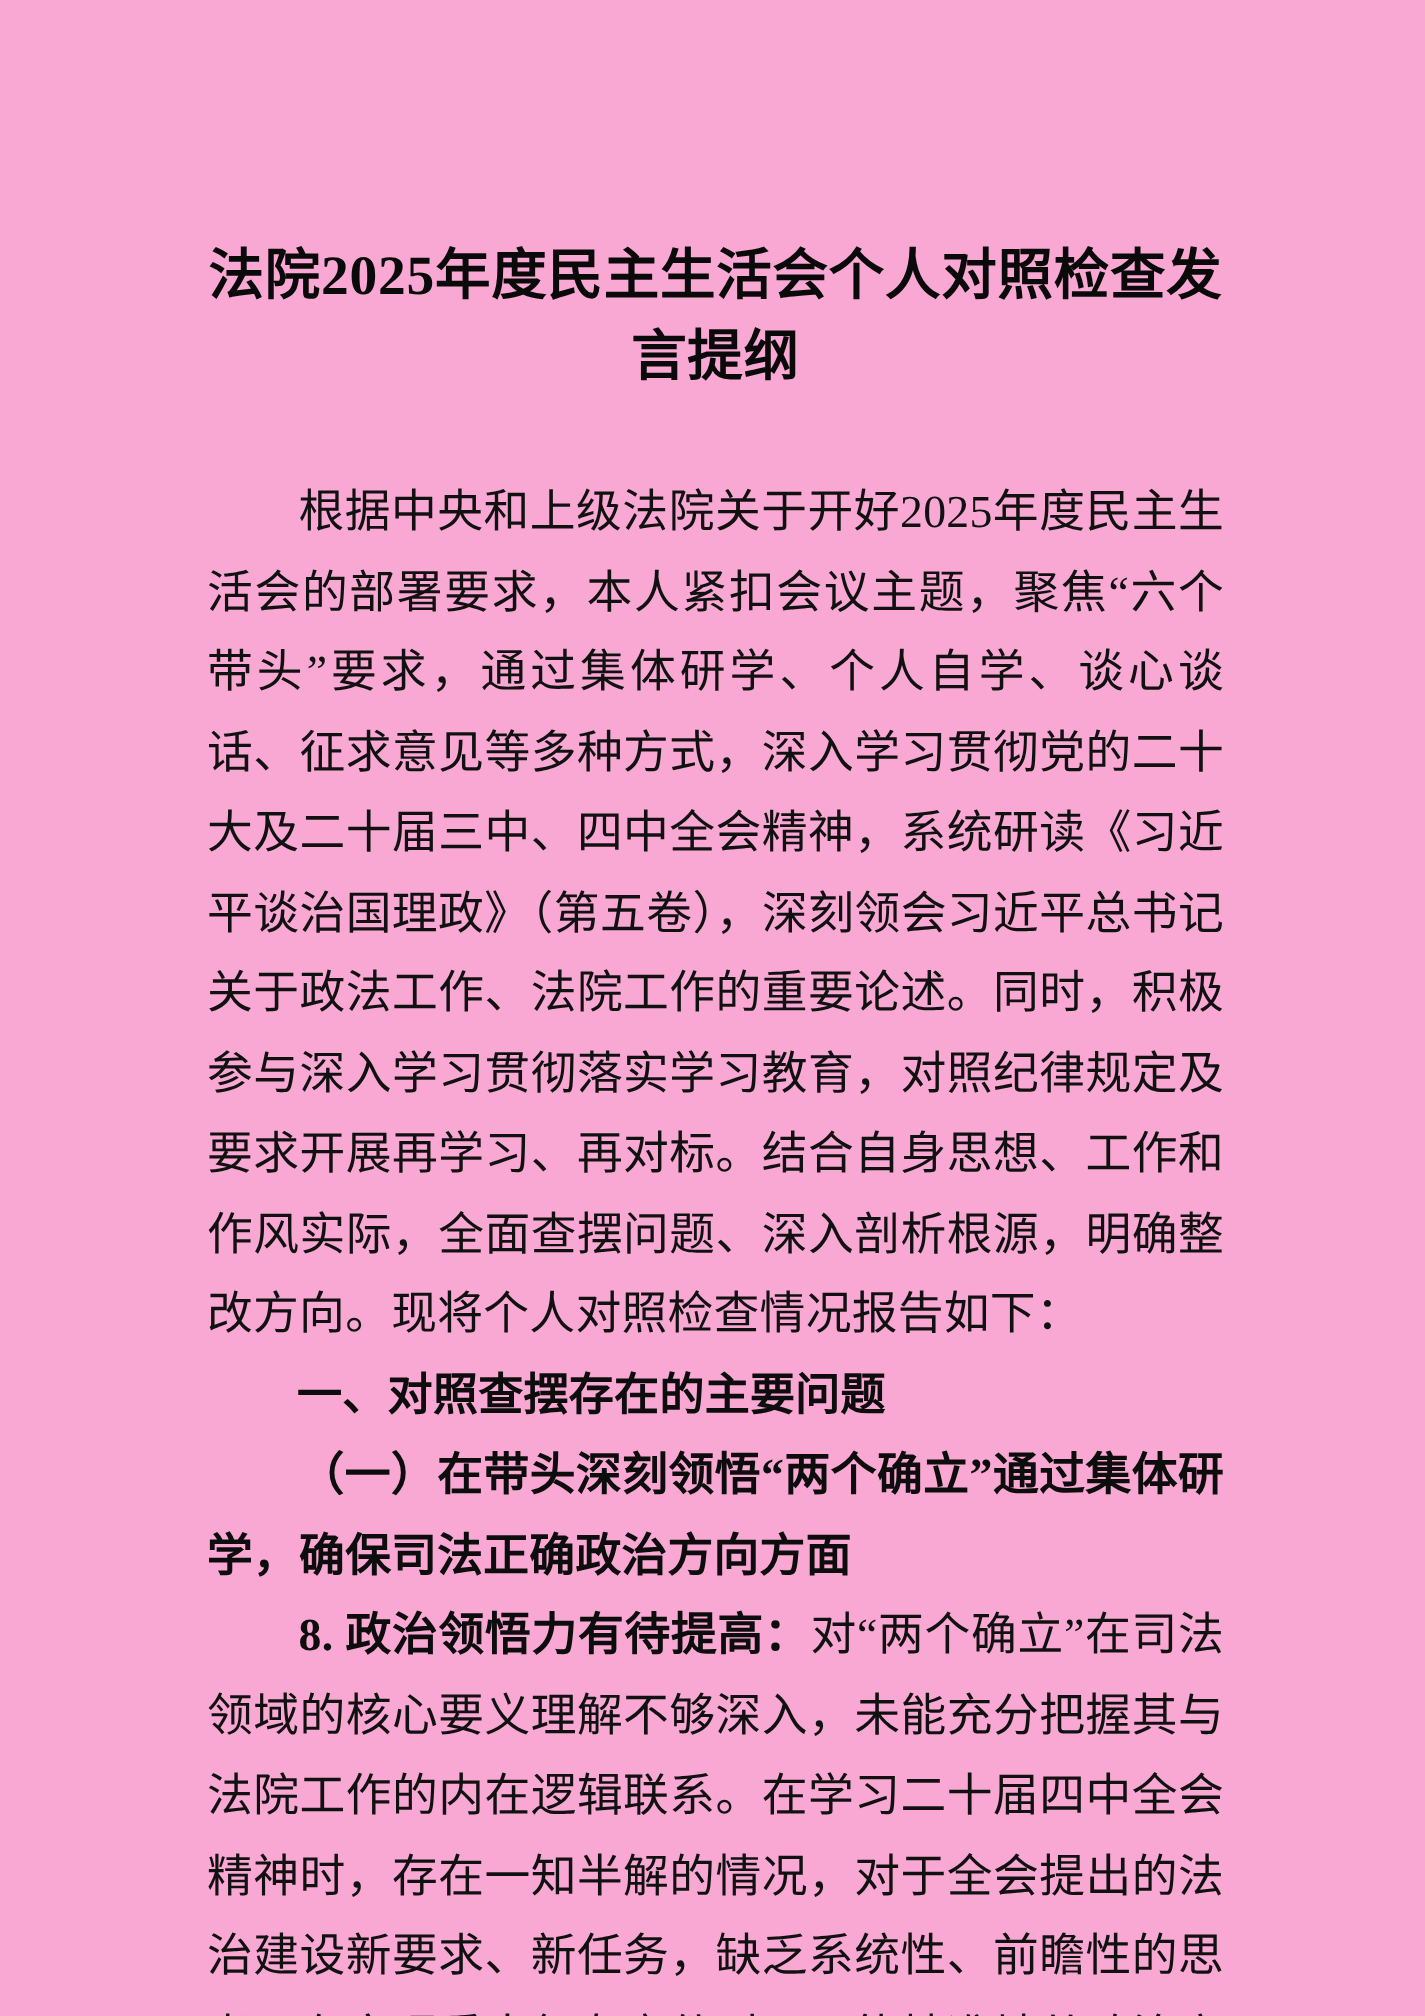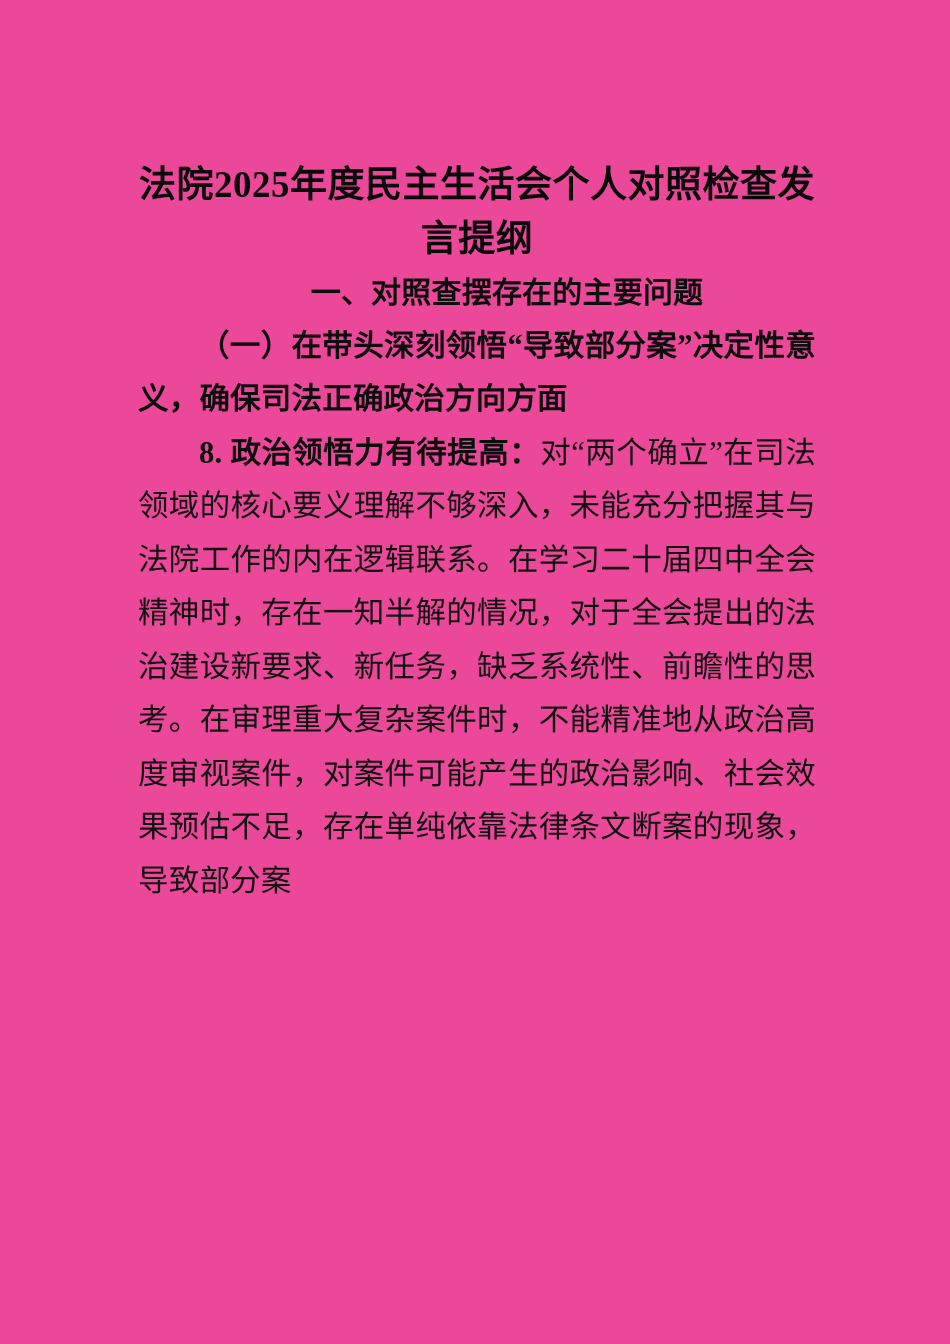--- a/index.html
+++ b/index.html
@@ -6,21 +6,21 @@
   html, body {
     margin: 0;
     padding: 0;
     background: #ffffff;
   }
 
   .page {
     position: relative;
     width: 950px;
     height: 1344px;
-    background: #ec4899;
+    background: #f9a8d4;
     overflow: hidden;
     box-sizing: border-box;
   }
 
   .doc-body {
     position: absolute;
     left: 138px;
     top: 0;
     width: 678px;
   }
@@ -58,21 +58,21 @@
 
   
   .heading-1 {
     margin: 0;
     font-family: "Liberation Sans", "DejaVu Sans", sans-serif;
     font-weight: 700;
     font-size: 30px;
     line-height: 53.5px;
     color: #0d0d0d;
     text-indent: 2em;
-    text-align: center;
+    text-align: left;
     letter-spacing: 0.2px;
   }
 
   
   .heading-2 {
     margin: 0;
     font-family: "Liberation Serif", "DejaVu Serif", serif;
     font-weight: 700;
     font-size: 30.5px;
     line-height: 53.5px;
@@ -107,24 +107,25 @@
 </style>
 </head>
 <body>
 
 <div class="page">
 
   <div class="doc-body">
 
     <h1 class="doc-title">法院2025年度民主生活会个人对照检查发言提纲</h1>
 
+    <p class="para first">根据中央和上级法院关于开好2025年度民主生活会的部署要求，本人紧扣会议主题，聚焦“六个带头”要求，通过集体研学、个人自学、谈心谈话、征求意见等多种方式，深入学习贯彻党的二十大及二十届三中、四中全会精神，系统研读《习近平谈治国理政》（第五卷），深刻领会习近平总书记关于政法工作、法院工作的重要论述。同时，积极参与深入学习贯彻落实学习教育，对照纪律规定及要求开展再学习、再对标。结合自身思想、工作和作风实际，全面查摆问题、深入剖析根源，明确整改方向。现将个人对照检查情况报告如下：</p>
 
     <h2 class="heading-1">一、对照查摆存在的主要问题</h2>
 
-    <h3 class="heading-2">（一）在带头深刻领悟“导致部分案”决定性意义，确保司法正确政治方向方面</h3>
+    <h3 class="heading-2">（一）在带头深刻领悟“两个确立”通过集体研学，确保司法正确政治方向方面</h3>
 
     <p class="item-para">
       <span class="item-lead">8. 政治领悟力有待提高：</span><span class="item-rest">对“两个确立”在司法领域的核心要义理解不够深入，未能充分把握其与法院工作的内在逻辑联系。在学习二十届四中全会精神时，存在一知半解的情况，对于全会提出的法治建设新要求、新任务，缺乏系统性、前瞻性的思考。在审理重大复杂案件时，不能精准地从政治高度审视案件，对案件可能产生的政治影响、社会效果预估不足，存在单纯依靠法律条文断案的现象，导致部分案</span>
     </p>
 
   </div>
 
 </div>
 
 </body></html>

